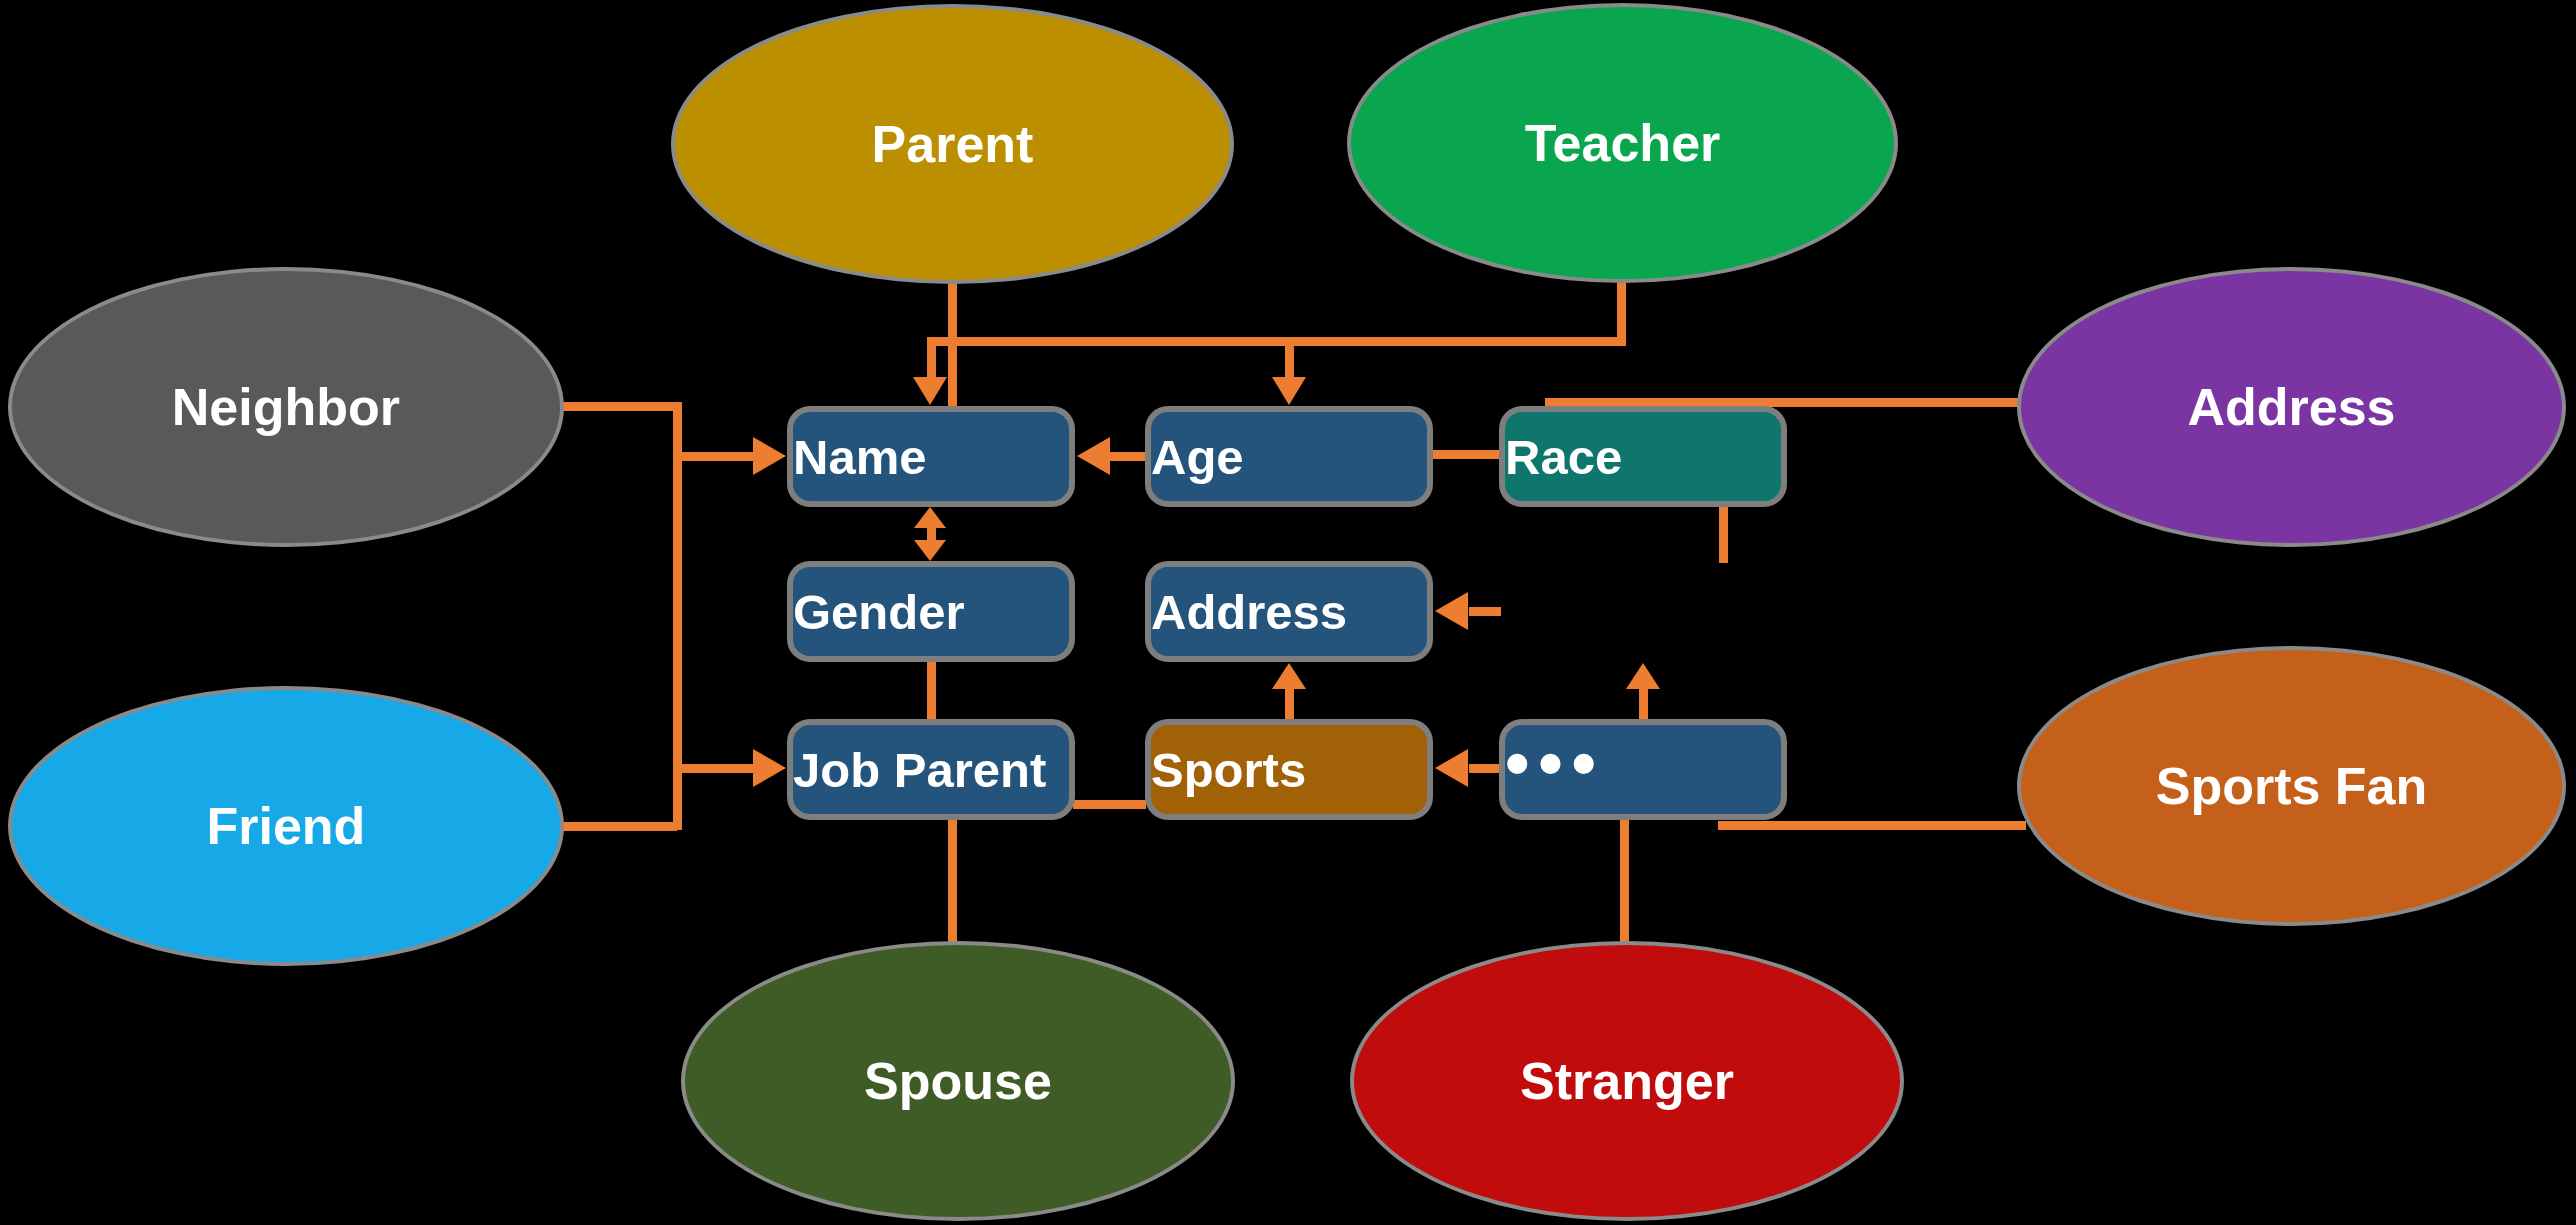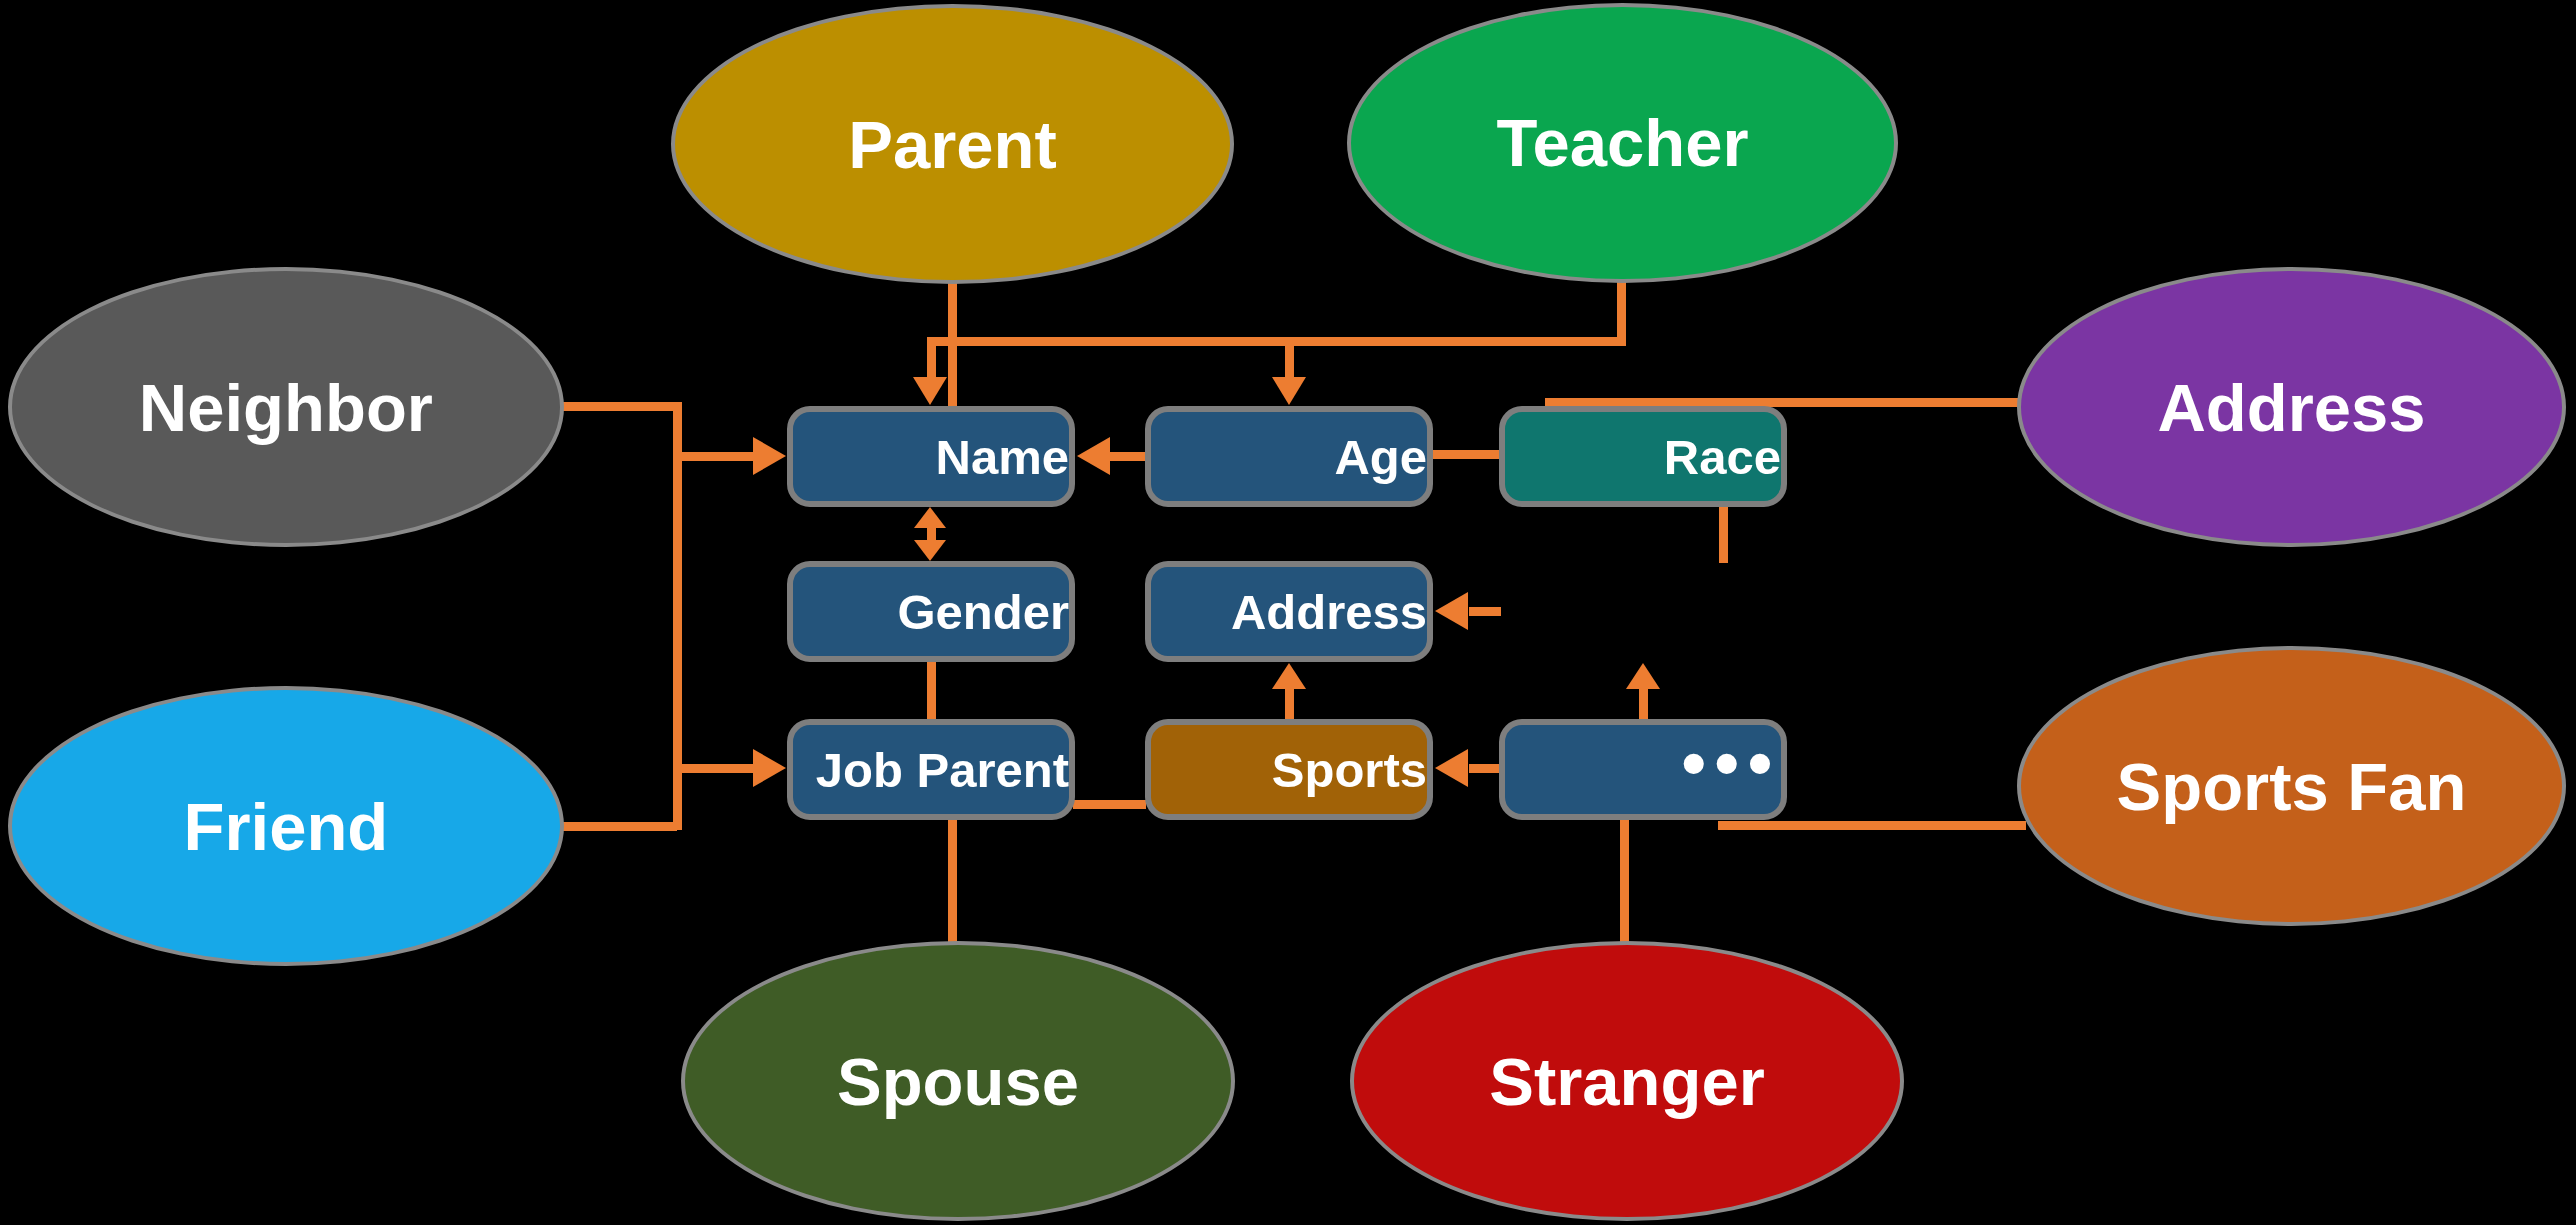--- a/index.html
+++ b/index.html
@@ -16,35 +16,35 @@
     border-radius: 50%;
     display: flex;
     align-items: center;
     justify-content: center;
     box-sizing: border-box;
     border: 4.4px solid #8A8A8A;
     z-index: 2;
   }
   .ellipse .label {
     color: #fff;
-    font-size: 67px;
+    font-size: 52px;
     font-weight: 700;
     white-space: nowrap;
   }
   .box {
     position: absolute;
     width: 288px;
     height: 101px;
     background: #24547B;
     border: 6.1px solid #7E7E7E;
     border-radius: 23px;
     box-sizing: border-box;
     display: flex;
     align-items: center;
-    justify-content: flex-end;
+    justify-content: flex-start;
     z-index: 2;
   }
   .box .label {
     color: #fff;
     font-size: 49px;
     font-weight: 700;
     white-space: nowrap;
   }
   .box-more .label {
     font-size: 70px;

